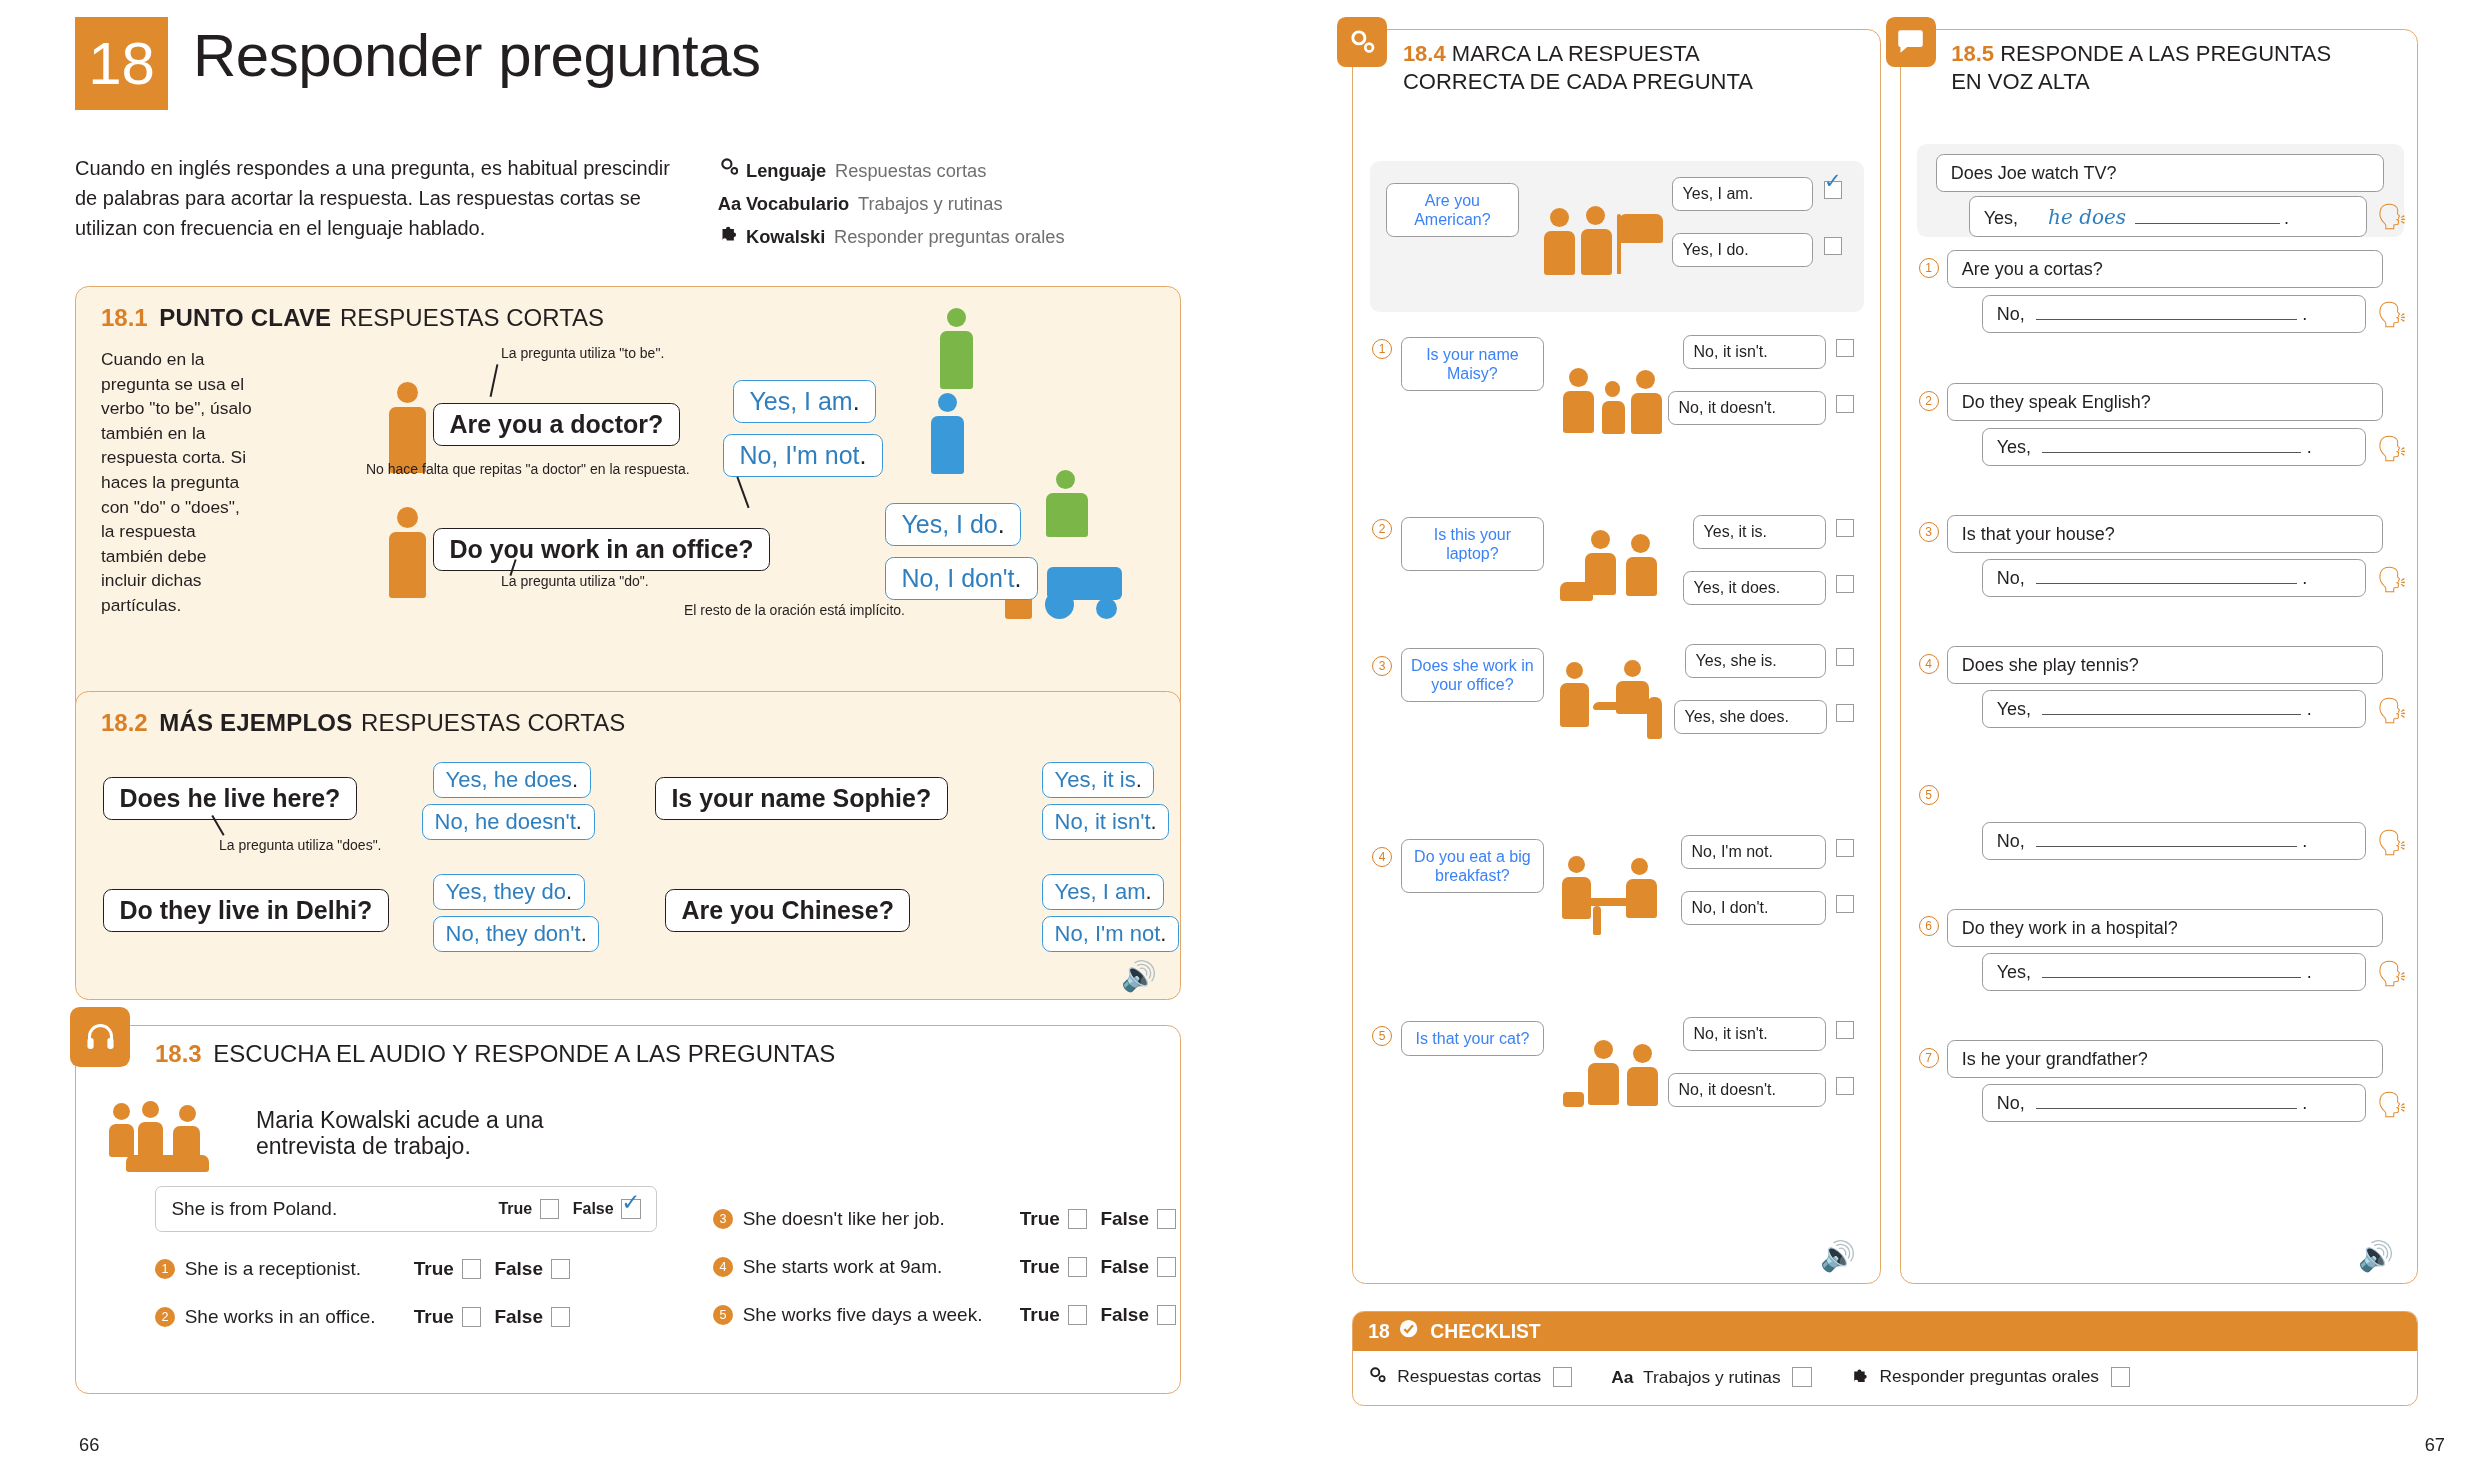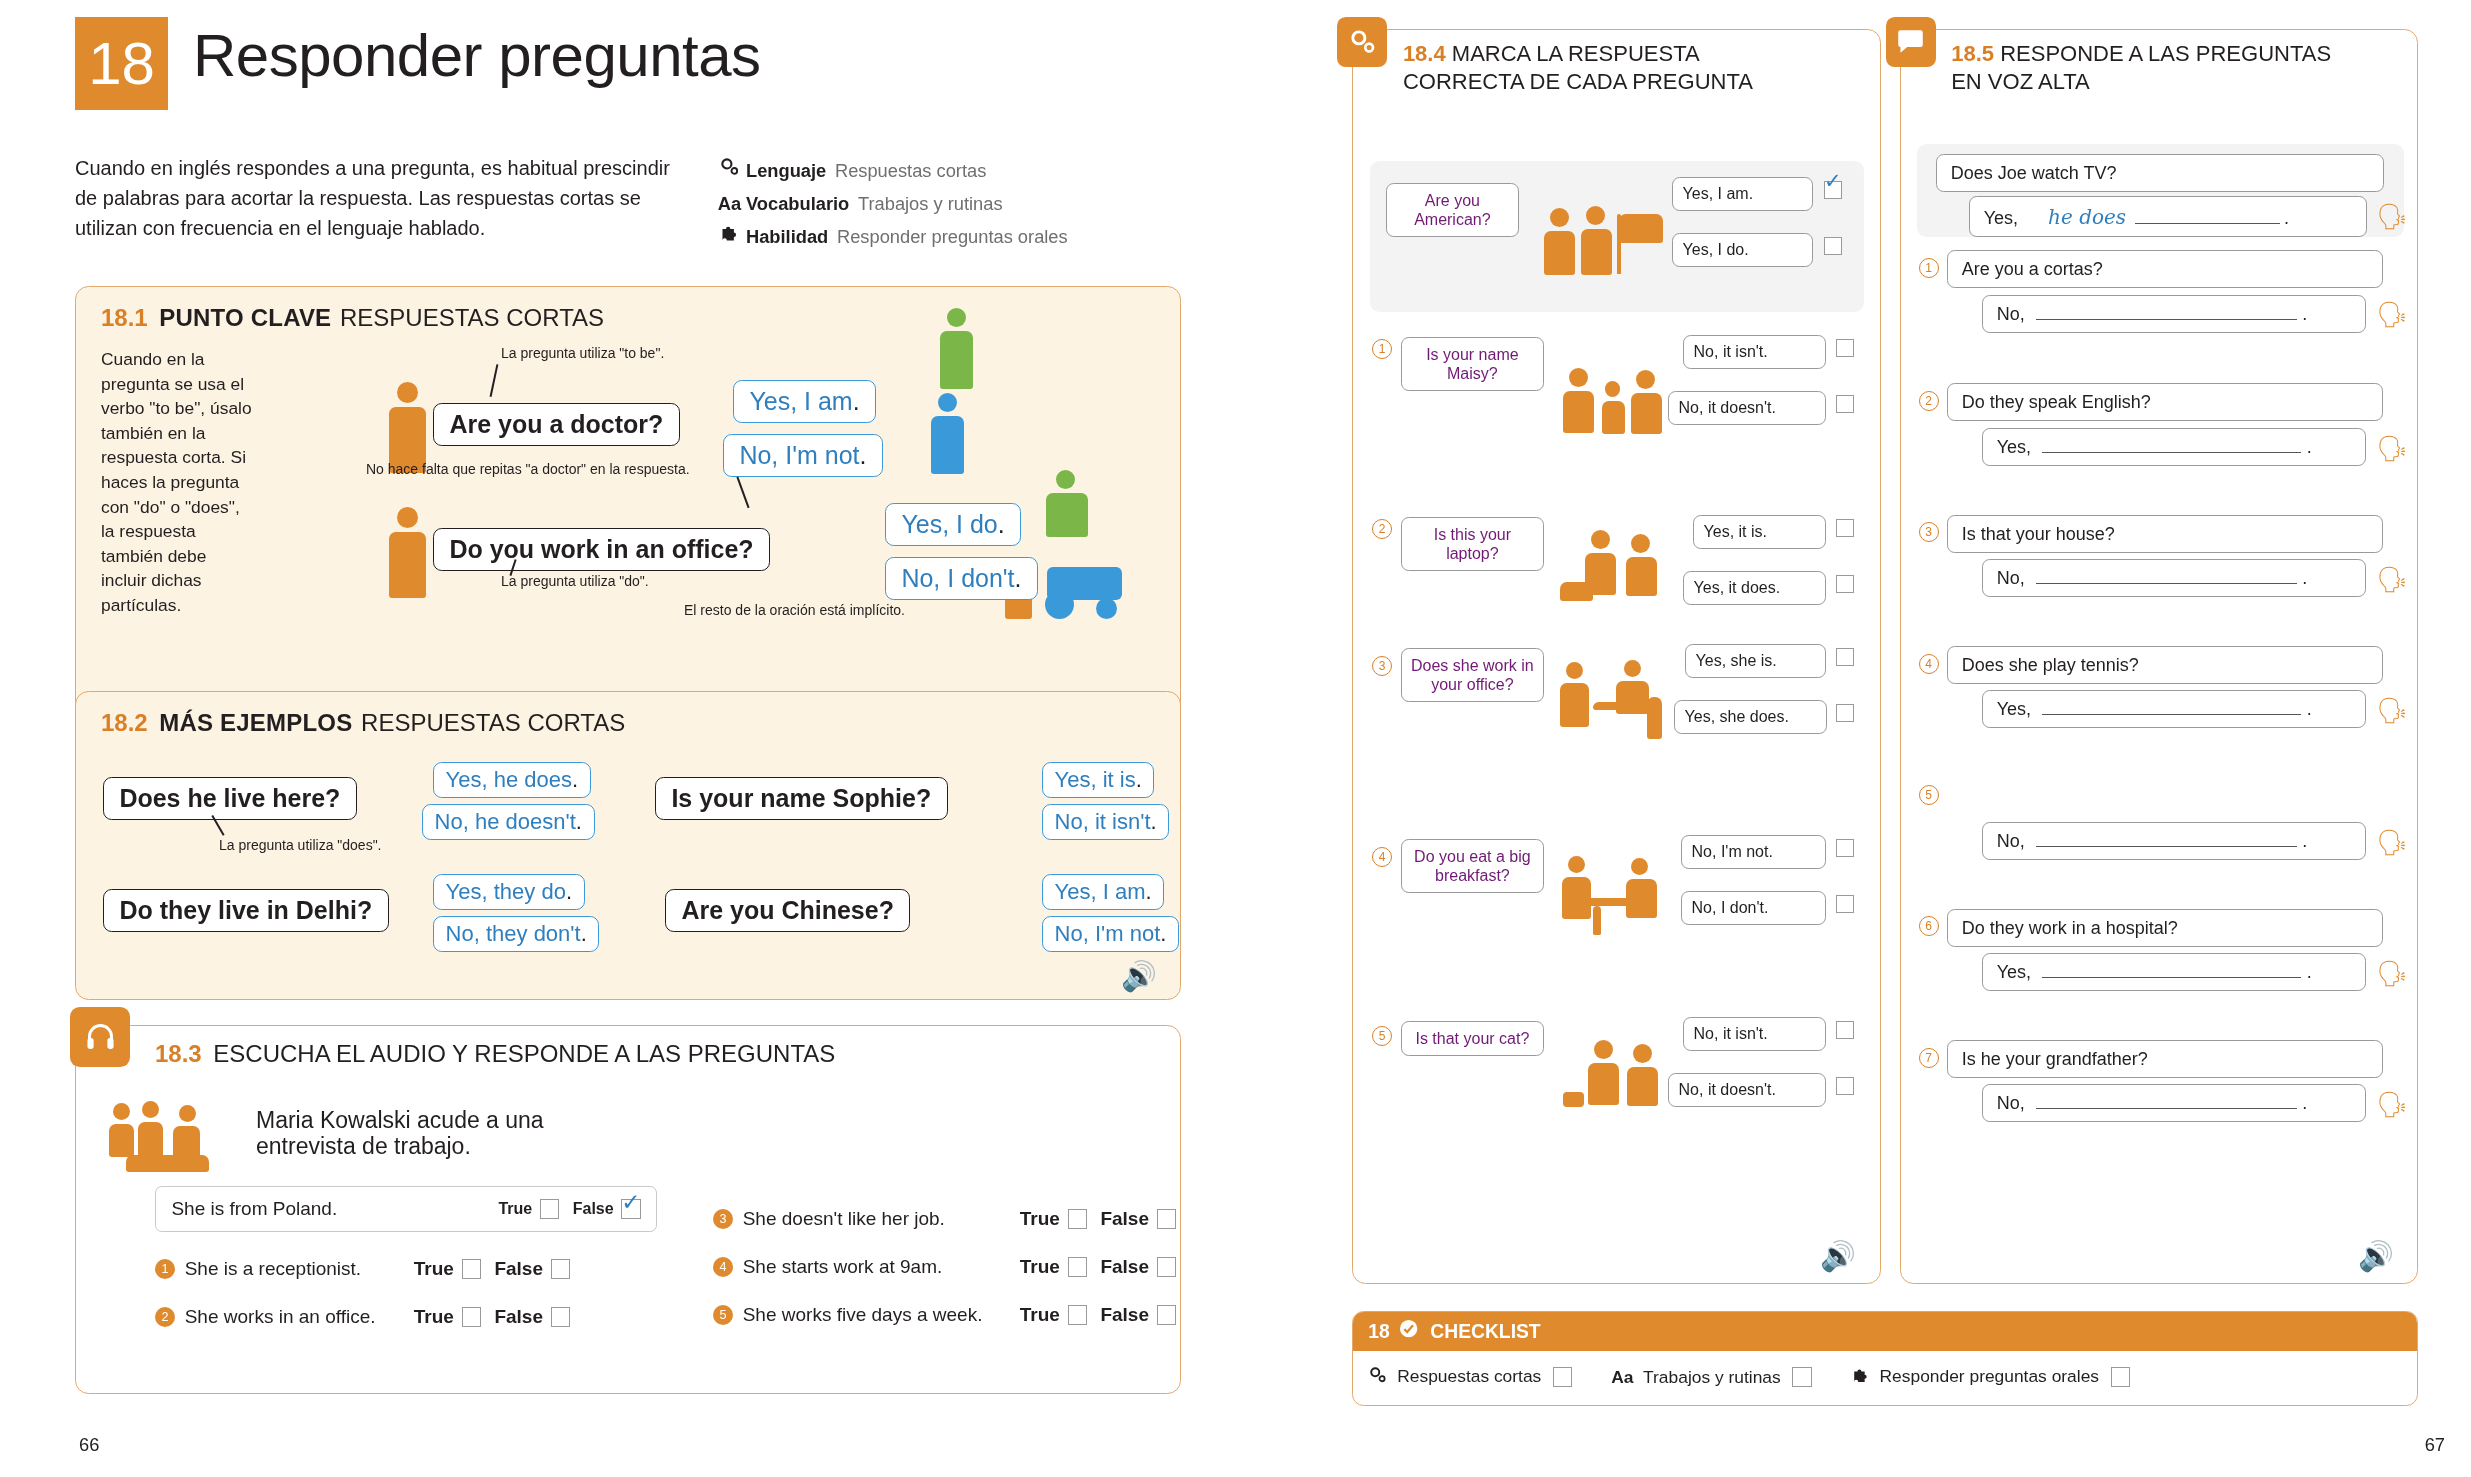--- a/index.html
+++ b/index.html
@@ -86,21 +86,21 @@
   .rhead-ico {
     width:50px; height:50px; background:#e08a2e; border-radius:8.7px; color:#fff;
     display:flex; align-items:center; justify-content:center; font-size:26px;
   }
   .rhead-title { font-size:22px; line-height:28px; }
   .rhead-title b { color:#d98026;text-align:center; }
 
   .ex-row-box { background:#f3f3f3; border-radius:9.7px; position:absolute; }
   .mini-q {
     position:absolute; border:1.5px solid #9a9a9a; border-radius:7.7px; background:#fff;
-    font-size:16px; text-align:center; line-height:19.3px; padding:6.8px 5.8px; color:#701a75;
+    font-size:16px; text-align:center; line-height:19.3px; padding:6.8px 5.8px; color:#3b82f6;
   }
   .mini-a {
     position:absolute; border:1.5px solid #9a9a9a; border-radius:7.7px; background:#fff;
     font-size:16px; padding:6.8px 9.7px; color:#231f20; white-space:nowrap;
   }
   .mini-chk { position:absolute; width:18.3px; height:18.3px; border:1.5px solid #9a9a9a; background:#fff; }
   .rnum {
     position:absolute; width:20px; height:20px; border-radius:50%; border:1.5px solid #d98026;
     color:#d98026; font-size:12px; line-height:18.3px; text-align:center; background:#fff;
   }
@@ -155,21 +155,21 @@
         <span class="meta-ico">Aa</span>
         <span class="meta-key">Vocabulario</span>
         <span class="meta-val">Trabajos y rutinas</span>
       </div>
       <div class="meta-row">
         <span class="meta-ico">
           <svg width="21" height="21" viewBox="0 0 24 24">
               <path d="M4 8h4a2.5 2.5 0 115 0h4v4a2.5 2.5 0 110 5v4H9a2.5 2.5 0 10-5 0V8z" fill="#231f20"></path>
             </svg>
         </span>
-        <span class="meta-key">Habilidad</span>
+        <span class="meta-key">Kowalski</span>
         <span class="meta-val">Responder preguntas orales</span>
       </div>
     </div>
 
     <div class="panel" style="left:75px; top:286px; width:1106px; height:480px;">
       <div class="panel-head" style="position:absolute; left:25px; top:17.4px;">
         <span class="sec-num">18.1</span>
         <span class="sec-title-b">PUNTO CLAVE</span>
         <span class="sec-title-n">RESPUESTAS CORTAS</span>
       </div>

